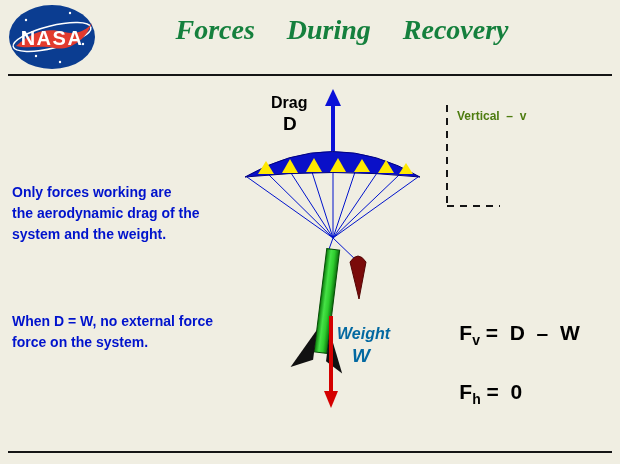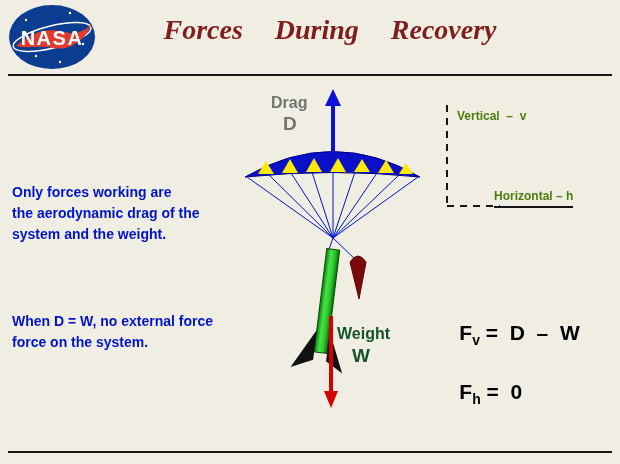--- a/index.html
+++ b/index.html
@@ -4,37 +4,37 @@
 <style>
   * { margin:0; padding:0; box-sizing:border-box; }
   html,body { width:620px; height:464px; }
   .page {
     position:relative; width:620px; height:464px;
     background:#f0eee2; overflow:hidden;
     font-family:"Liberation Sans", sans-serif;
   }
   .rule { position:absolute; height:2px; background:#151515; }
   .title {
-    position:absolute; left:130px; top:14px; width:400px;
+    position:absolute; left:142px; top:14px; width:400px;
     text-align:center; font-family:"Liberation Serif", serif;
     font-style:italic; font-weight:bold; font-size:28px;
-    color:#7f1d1d; word-spacing:9px; white-space:pre;
+    color:#15803d; word-spacing:9px; white-space:pre;
   }
   .org {
     position:absolute; top:8px; right:6px; width:104px;
     text-align:center; font-size:15px; line-height:19px;
     color:#141414; white-space:pre-line;
   }
   .note {
     position:absolute; color:#0013cc; font-weight:bold;
     font-size:14px; line-height:21px; white-space:pre-line;
   }
   .force-label { position:absolute; font-weight:bold; white-space:pre; }
-  .blue { color:#737373; }
-  .red  { color:#14532d; }
+  .blue { color:#000000; }
+  .red  { color:#0369a1;font-style:italic; }
   .axis-label {
     position:absolute; font-weight:bold; font-size:12px;
     color:#4d7c0f; white-space:pre;
   }
   .axis-label.underlined { border-bottom:2px solid #151515; padding-bottom:3px; }
   .eq {
     position:absolute; color:#000000; font-weight:bold;
     font-size:21px; white-space:pre;
   }
   .eq sub { font-size:14px; }
@@ -129,21 +129,20 @@
   <div class="note" style="left:12px; top:311px;">When D = W, no external force
 force on the system.</div>
 
   <div class="force-label blue" style="left:271px; top:94px;  font-size:16px;">Drag</div>
   <div class="force-label blue" style="left:283px; top:113px; font-size:19px;">D</div>
 
   <div class="force-label red" style="left:337px; top:325px; font-size:16px;">Weight</div>
   <div class="force-label red" style="left:352px; top:345px; font-size:19px;">W</div>
 
   <div class="axis-label" style="left:457px; top:109px;">Vertical  –  v</div>
-  <div class="axis-label underlined" style="left:494px; top:189px;">Horizontal – h</div>
 
   <div class="eq" style="left:436px; top:297px;">
     <span>F</span><sub>v</sub><span> =  D  –  W</span>
   </div>
   <div class="eq" style="left:436px; top:356px;">
     <span>F</span><sub>h</sub><span> =  0</span>
   </div>
 
   <div class="rule" style="left:8px; top:451px; width:604px;"></div>
 

